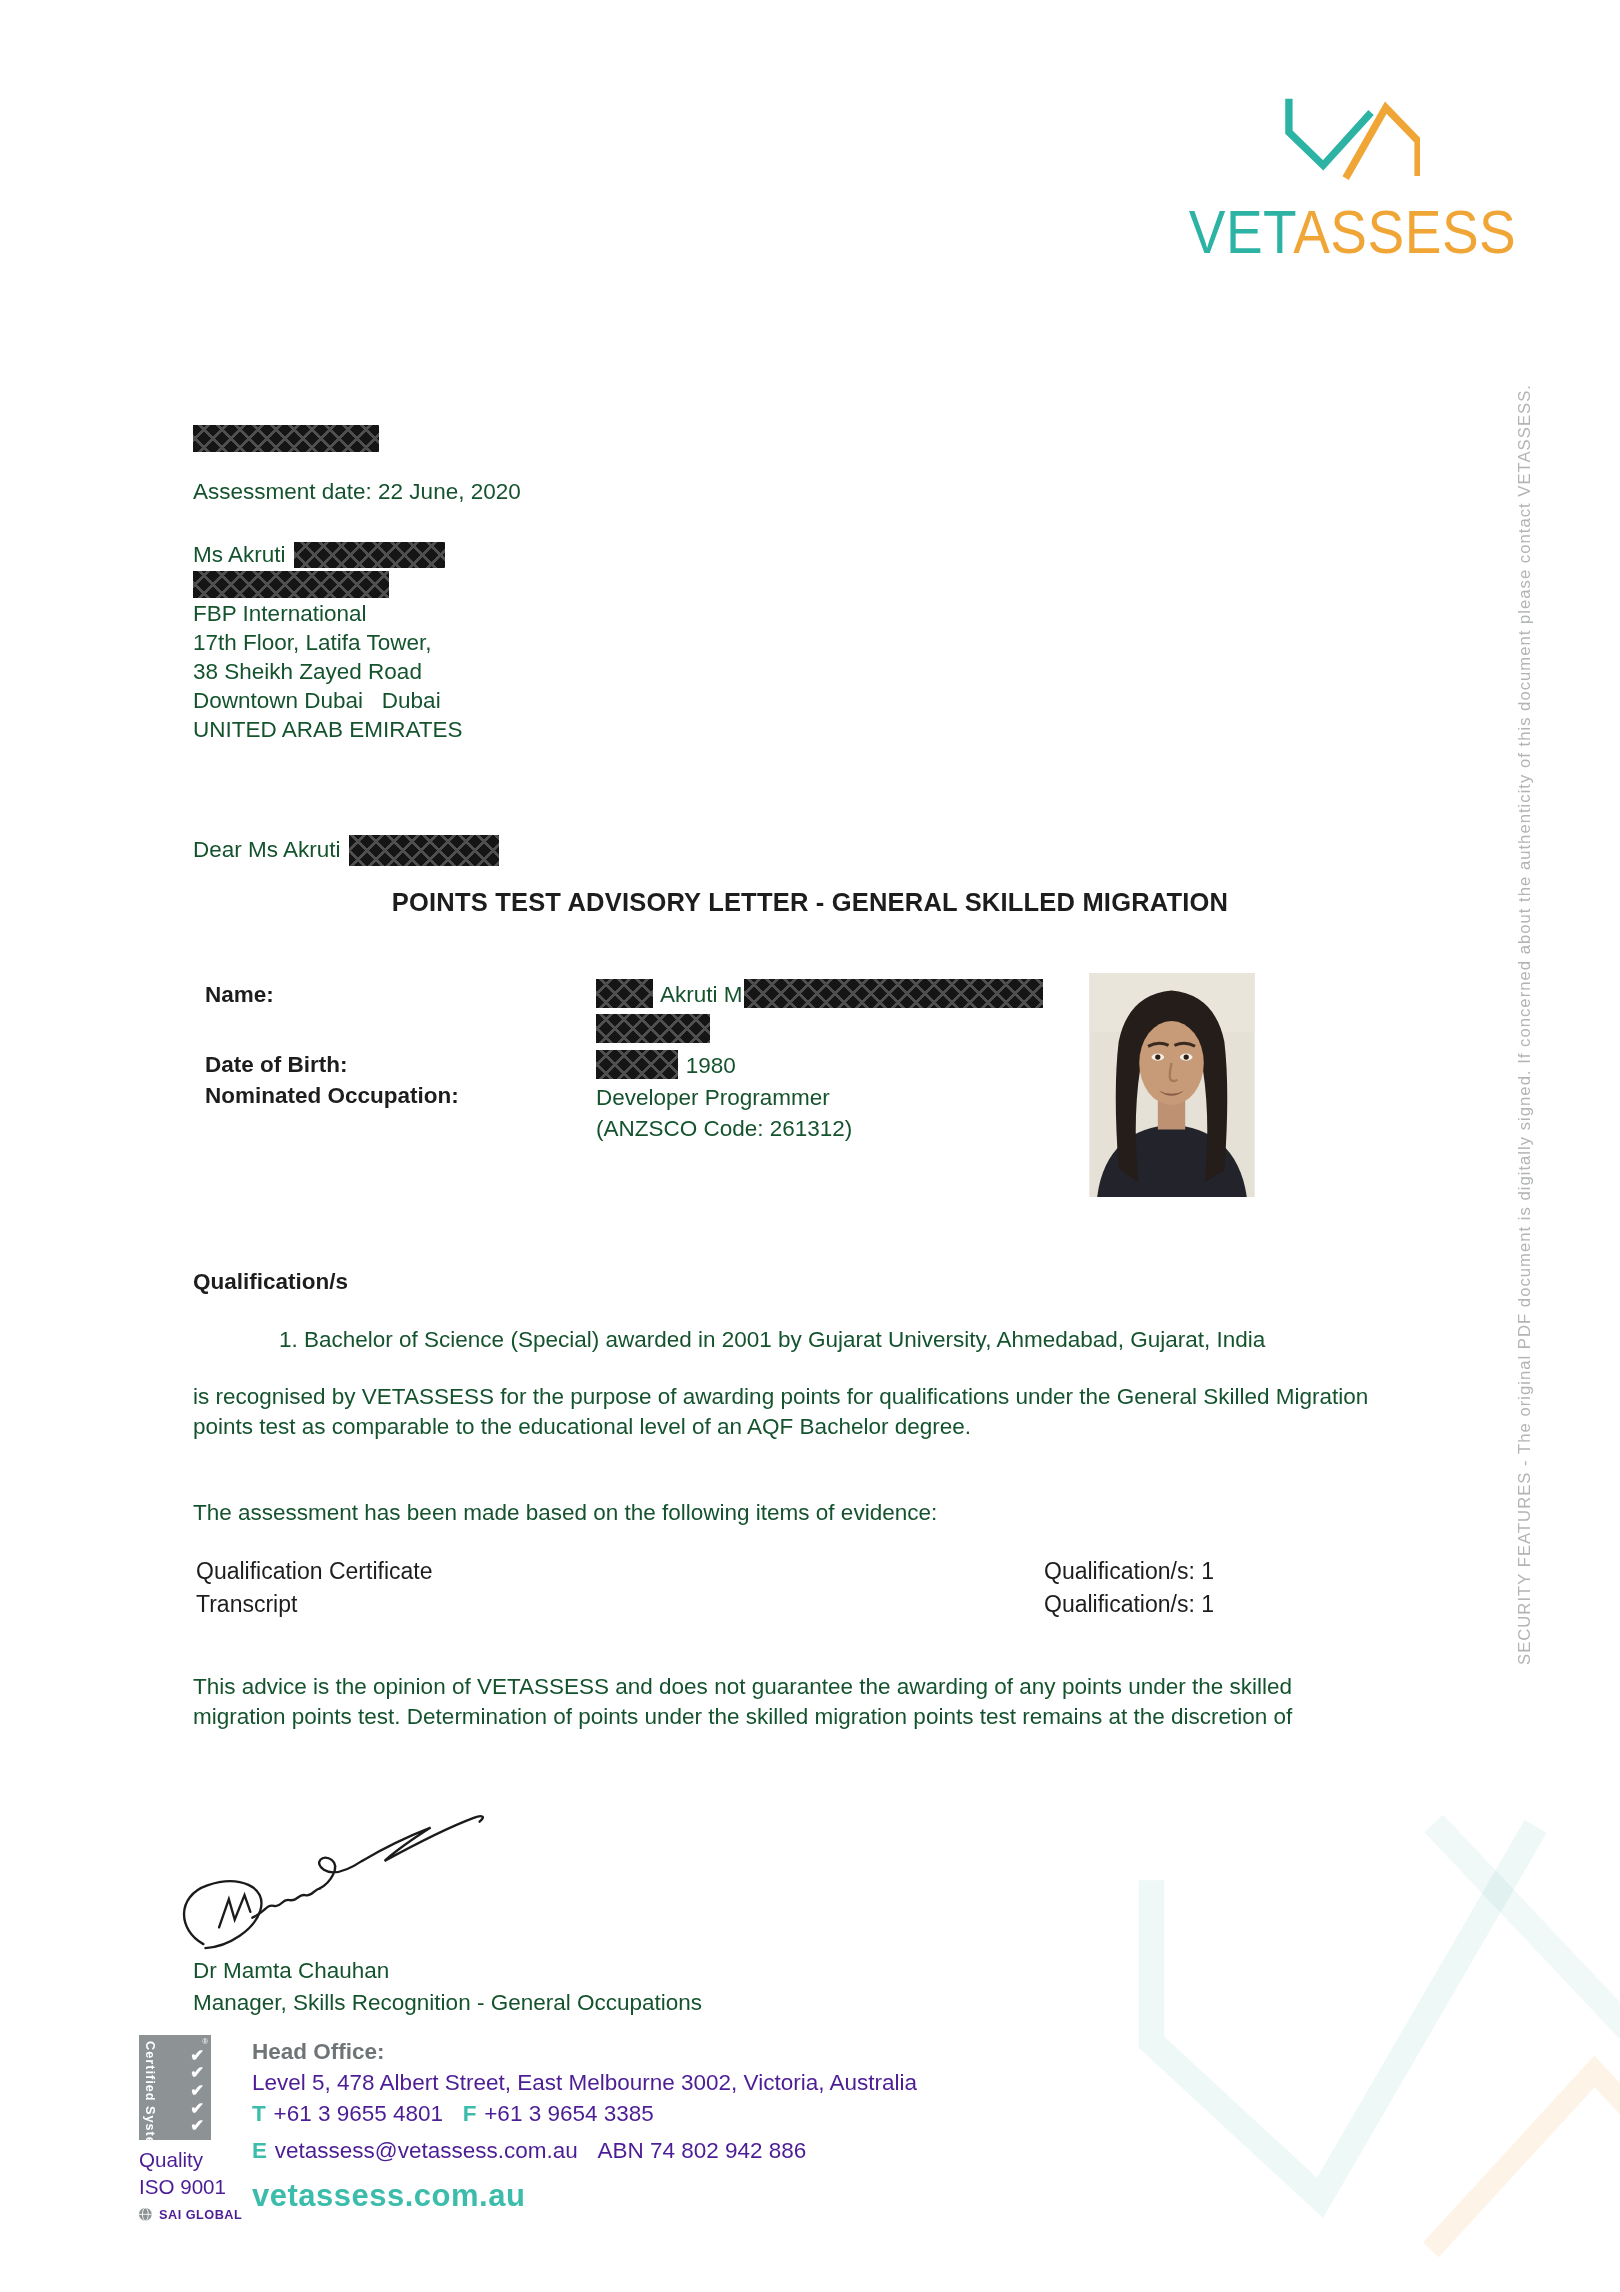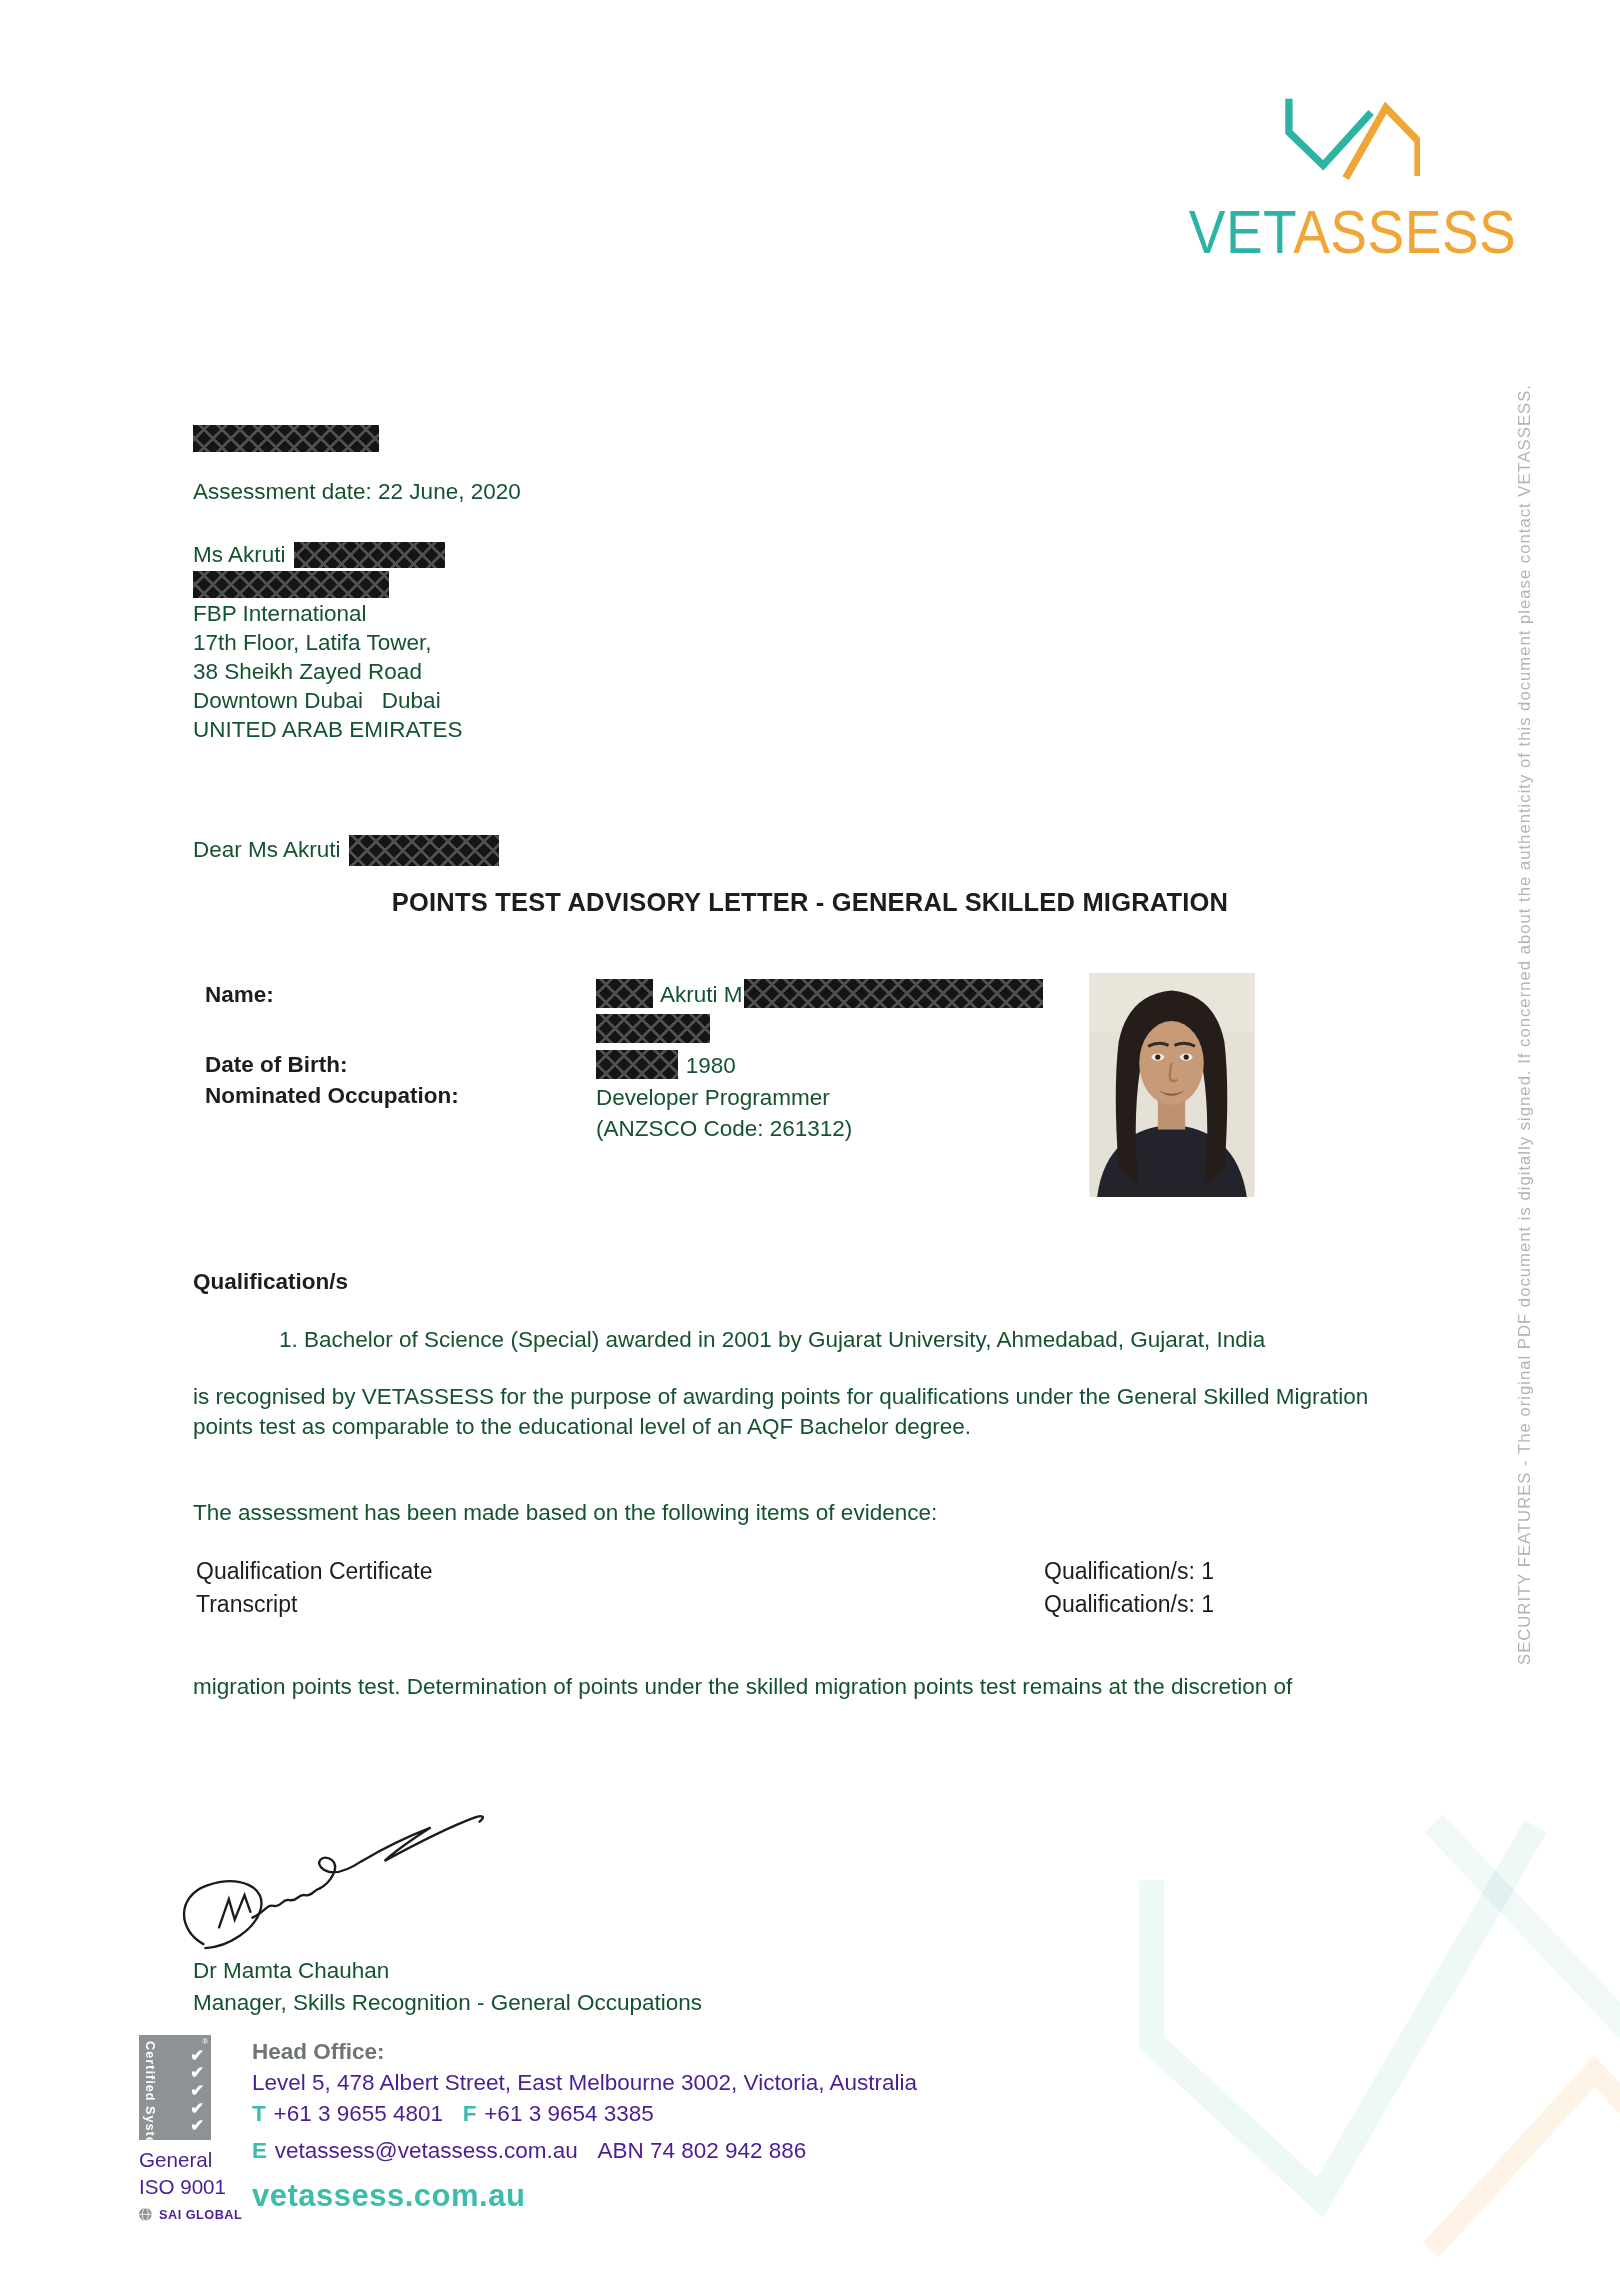--- a/index.html
+++ b/index.html
@@ -135,20 +135,21 @@
     <div><span>points test as comparable to the educational level of an </span><span class="bold">AQF Bachelor degree</span><span>.</span></div>
   </div>
 
   <div class="abs txt" style="left:193px; top:1498px;">The assessment has been made based on the following items of evidence:</div>
   <div class="abs evidence-item" style="left:196px; top:1558px;">Qualification Certificate</div>
   <div class="abs evidence-item" style="left:1044px; top:1558px;">Qualification/s: 1</div>
   <div class="abs evidence-item" style="left:196px; top:1591px;">Transcript</div>
   <div class="abs evidence-item" style="left:1044px; top:1591px;">Qualification/s: 1</div>
 
   <div class="abs txt" style="left:193px; top:1672px; line-height:30px;">
+    <div>This advice is the opinion of VETASSESS and does not guarantee the awarding of any points under the skilled</div>
     <div>migration points test. Determination of points under the skilled migration points test remains at the discretion of</div>
   </div>
 
   <svg class="abs" style="left:174px; top:1806px;" width="333" height="147" viewBox="0 0 340 150">
     <g fill="none" stroke="#1b1b1b" stroke-width="2.4" stroke-linecap="round">
       <path d="M30,141 C4,127 2,92 34,81 C66,70 96,82 88,107 C82,126 56,144 32,145"></path>
       <path d="M46,124 L56,95 L62,116 L72,91 L78,108"></path>
       <path d="M80,114 C94,108 94,100 102,102 C110,104 110,94 118,96 C126,98 127,89 134,91 C141,93 143,85 149,84"></path>
       <path d="M149,84 C160,78 170,62 161,55 C152,48 142,58 153,65 C164,72 180,64 192,56"></path>
       <path d="M192,56 C214,43 244,29 262,22 C240,36 224,48 215,56 C237,44 274,24 306,12 C314,9 319,10 312,16"></path>
@@ -162,21 +163,21 @@
     <div class="badge-vtext">Certified System</div>
     <div class="badge-reg">®</div>
     <div class="badge-checks">
       <div>✔</div>
       <div>✔</div>
       <div>✔</div>
       <div>✔</div>
       <div>✔</div>
     </div>
   </div>
-  <div class="abs f-gray" style="left:139px; top:2148px; font-size:20.6px;">General</div>
+  <div class="abs f-gray" style="left:139px; top:2148px; font-size:20.6px;">Quality</div>
   <div class="abs f-gray" style="left:139px; top:2175px; font-size:20.6px;">ISO 9001</div>
   <div class="abs" style="left:139px; top:2205px;">
     <svg width="12.7" height="12.7" viewBox="0 0 13 13" style="vertical-align:-2px;">
       <circle cx="6.5" cy="6.5" r="6.5" fill="#8d9294"></circle>
       <ellipse cx="6.5" cy="6.5" rx="3" ry="6.5" fill="none" stroke="#ffffff" stroke-width="0.9"></ellipse>
       <line x1="0" y1="6.5" x2="13" y2="6.5" stroke="#ffffff" stroke-width="0.9"></line>
     </svg>
     <span class="f-gray" style="font-size:12.7px; font-weight:bold; letter-spacing:0.5px; margin-left:2.9px;">SAI GLOBAL</span>
   </div>
 

